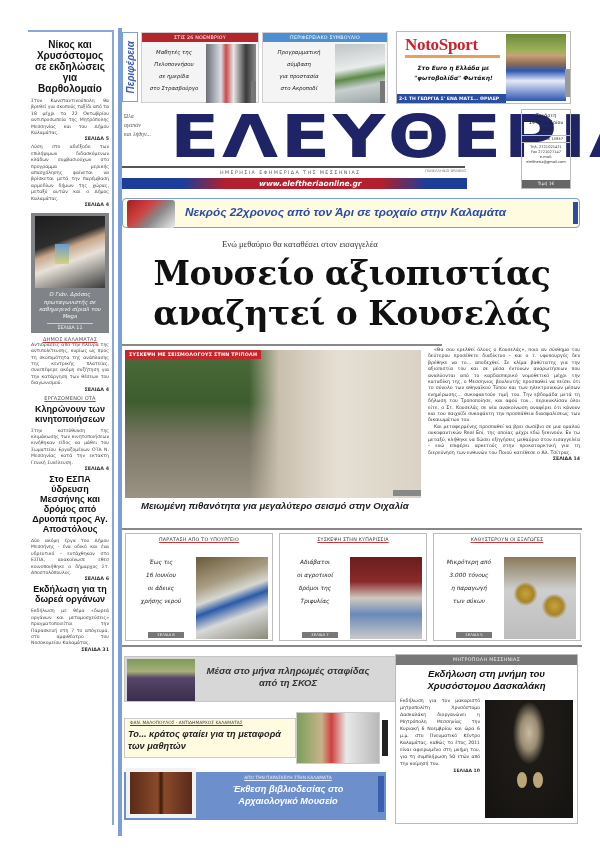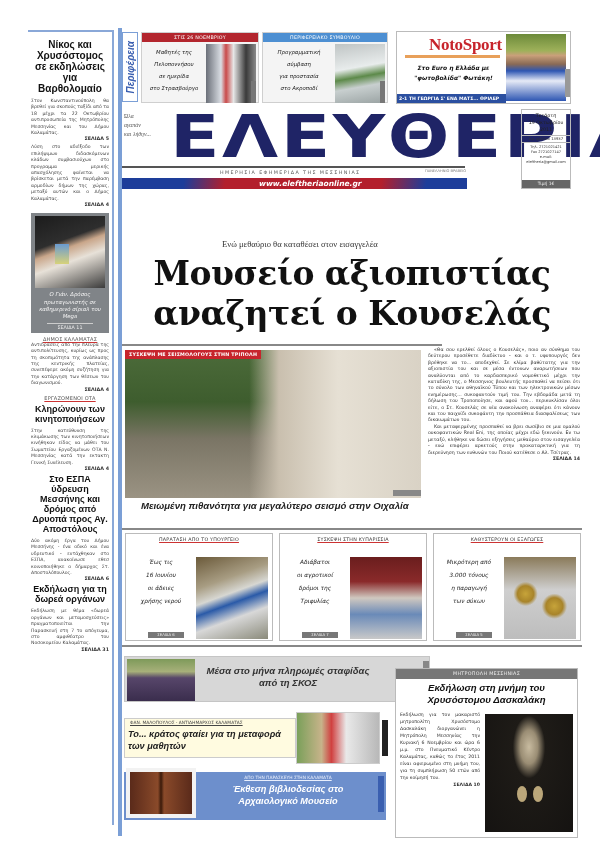--- a/index.html
+++ b/index.html
@@ -28,21 +28,21 @@
   .periph-tab { position: absolute; left: 122px; top: 32px; width: 16px; height: 70px; background: #fff; border: 1px solid #7b9fd6; display: flex; align-items: center; justify-content: center; }
   .periph-tab span { writing-mode: vertical-rl; transform: rotate(180deg); font-family: "Liberation Sans", sans-serif; font-size: 10px; font-weight: bold; color: #3a5fb0; font-style: italic; }
   .topbox { position: absolute; top: 32px; height: 71px; background: #f4f4f4; border: 1px solid #cfcfcf; }
   .topbox .hdr { height: 9px; font-size: 4.8px; color: #fff; text-align: center; line-height: 9px; letter-spacing: 0.2px; }
   .topbox .body { display: flex; height: 61px; }
   .topbox .txt { flex: 1; font-size: 5.4px; line-height: 12px; font-style: italic; text-align: center; color: #222; padding-top: 4px; }
   .topbox .pic { width: 50px; margin: 2px 2px 0 0; position: relative; }
   .topbox .pgtab { position: absolute; right: 0; bottom: 0; width: 5px; height: 22px; background: #777; }
 
   .noto { position: absolute; left: 396px; top: 31px; width: 175px; height: 73px; border: 1px solid #bbb; background: #fff; }
-  .noto .brand { position: absolute; left: 8px; top: 3px; font-family: "Liberation Serif", serif; font-size: 17px; font-weight: bold; color: #c7242c; letter-spacing: -0.3px; margin-left: 24px; }
+  .noto .brand { position: absolute; left: 8px; top: 3px; font-family: "Liberation Serif", serif; font-size: 17px; font-weight: bold; color: #c7242c; letter-spacing: -0.3px; }
   .noto .bar { position: absolute; left: 8px; top: 23px; width: 95px; height: 3px; background: #e8a05a; }
   .noto .txt { position: absolute; left: 4px; top: 31px; width: 105px; font-size: 6px; line-height: 10px; font-style: italic; text-align: center; color: #111; font-weight: bold; }
   .noto .strip { position: absolute; left: 0; bottom: 0; width: 109px; height: 9px; background: #2b4fa0; color: #fff; font-size: 4.6px; line-height: 9px; padding-left: 2px; font-weight: bold; white-space: nowrap; overflow: hidden; }
   .noto .pic { position: absolute; right: 4px; top: 2px; width: 60px; height: 67px; background: linear-gradient(180deg, #6c8a3a 0%, #9eb15a 25%, #c9a07a 32%, #8a6a55 45%, #2d56b3 55%, #e6eaf6 70%, #2d56b3 100%); }
   .noto .pgtab { position: absolute; right: 0; bottom: 6px; width: 5px; height: 28px; background: #999; }
 
   
   .motto { position: absolute; left: 124px; top: 112px; font-family: "Liberation Serif", serif; font-size: 5.8px; font-style: italic; color: #555; line-height: 9px; }
   .logo { position: absolute; left: 170px; top: 107px; font-family: "DejaVu Sans", sans-serif; font-weight: bold; font-size: 58px; letter-spacing: 2px; color: #1f2466; line-height: 60px; transform: scaleX(1.25); transform-origin: left top; }
   .mast-rule { position: absolute; left: 122px; top: 166px; width: 343px; height: 2px; background: #555; }
@@ -100,21 +100,21 @@
   .transport .pgtab { position: absolute; left: 258px; top: 8px; width: 6px; height: 36px; background: #222; }
 
   .museum { position: absolute; left: 124px; top: 772px; width: 262px; height: 48px; background: #6d8fcc; }
   .museum .pic { position: absolute; left: 2px; top: -4px; width: 70px; height: 50px; background: #f2f2f2; padding: 4px; }
   .museum .pic div { width: 100%; height: 100%; background: linear-gradient(90deg, #5a2a1a 0%, #8a4a2a 45%, #3a1a0a 50%, #8a4a2a 55%, #5a2a1a 100%); }
   .museum .kick { position: absolute; left: 78px; top: 3px; width: 172px; font-size: 4.4px; color: #e8eefc; text-align: center; text-decoration: underline; }
   .museum .txt { position: absolute; left: 78px; top: 11px; width: 172px; font-family: "Liberation Sans", sans-serif; font-size: 9.2px; line-height: 12px; font-style: italic; font-weight: bold; color: #fff; text-align: center; }
   .museum .pgtab { position: absolute; right: 2px; top: 4px; width: 6px; height: 36px; background: #3a5fb0; }
 
   
-  .metro { position: absolute; left: 395px; top: 668px; width: 183px; height: 170px; border: 1px solid #bbb; background: #fff; }
+  .metro { position: absolute; left: 395px; top: 654px; width: 183px; height: 170px; border: 1px solid #bbb; background: #fff; }
   .metro .hdr { height: 10px; background: #777; color: #eee; font-size: 4.8px; line-height: 10px; text-align: center; letter-spacing: 0.3px; }
   .metro .ttl { font-family: "Liberation Sans", sans-serif; font-size: 9.6px; line-height: 12px; font-style: italic; font-weight: bold; color: #111; text-align: center; margin-top: 3px; }
   .metro .txt { position: absolute; left: 4px; top: 42px; width: 80px; font-size: 4.6px; line-height: 7px; color: #333; text-align: justify; }
   .metro .txt .pg { font-weight: bold; text-align: right; }
   .metro .pic { position: absolute; right: 4px; top: 45px; width: 88px; height: 118px; background: radial-gradient(ellipse at 50% 28%, #c8bba0 0%, #9a8d74 14%, #1e1b17 26%, #151311 100%); }
   .metro .pic::after { content: ""; position: absolute; left: 32px; top: 72px; width: 10px; height: 16px; border-radius: 50%; background: #bba77a; box-shadow: 16px 0 0 #bba77a; }
 </style>
 </head>
 <body>
 
@@ -228,20 +228,25 @@
     <div class="issue">Αρ. φύλλου 13937</div>
     <div class="contact">
       <div>Τηλ. 2721021421</div>
       <div>Fax 2721027147</div>
       <div>e-mail:</div>
       <div>eleftheria@gmail.com</div>
     </div>
     <div class="price">Τιμή 1€</div>
   </div>
 
+  <div class="accident">
+    <div class="pic"></div>
+    <div class="txt">Νεκρός 22χρονος από τον Άρι σε τροχαίο στην Καλαμάτα</div>
+    <div class="pgtab"></div>
+  </div>
 
   <div class="kicker">Ενώ μεθαύριο θα καταθέσει στον εισαγγελέα</div>
   <div class="headline">
     <div>Μουσείο αξιοπιστίας</div>
     <div>αναζητεί ο Κουσελάς</div>
   </div>
   <div class="lead-rule"></div>
 
   <div class="lead-photo">
     <div class="tag">ΣΥΣΚΕΨΗ ΜΕ ΣΕΙΣΜΟΛΟΓΟΥΣ ΣΤΗΝ ΤΡΙΠΟΛΗ</div>

